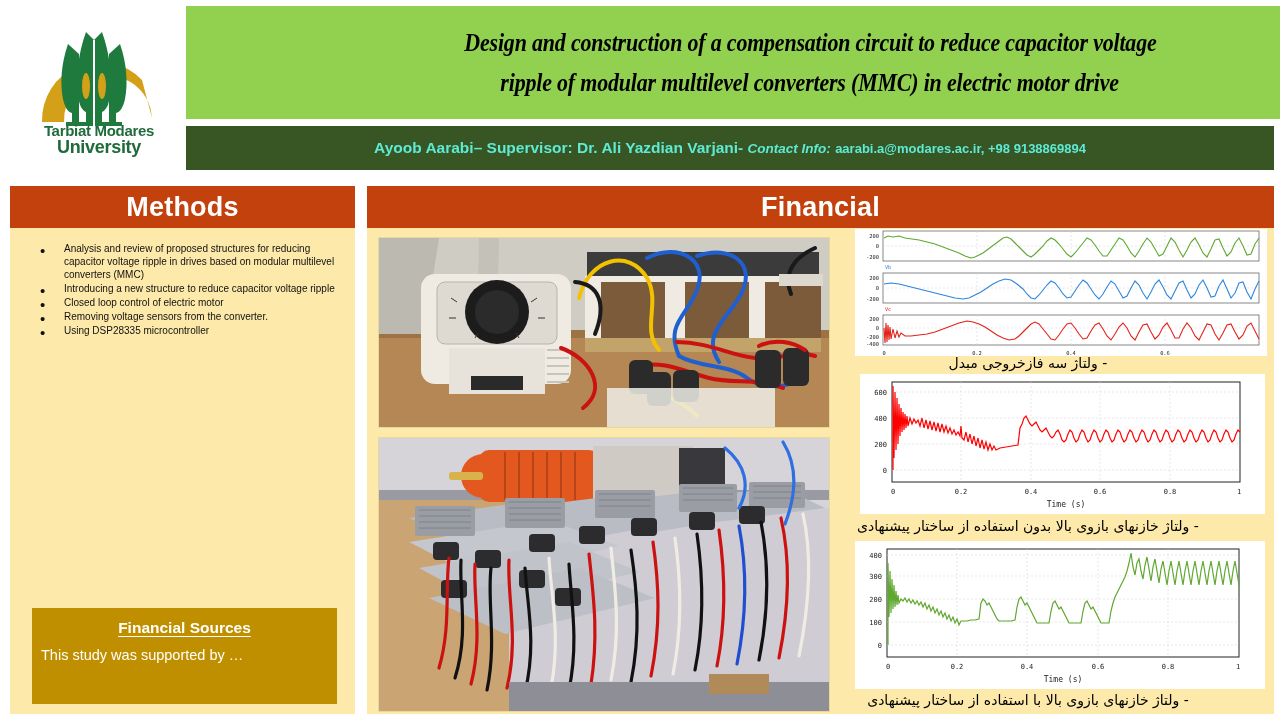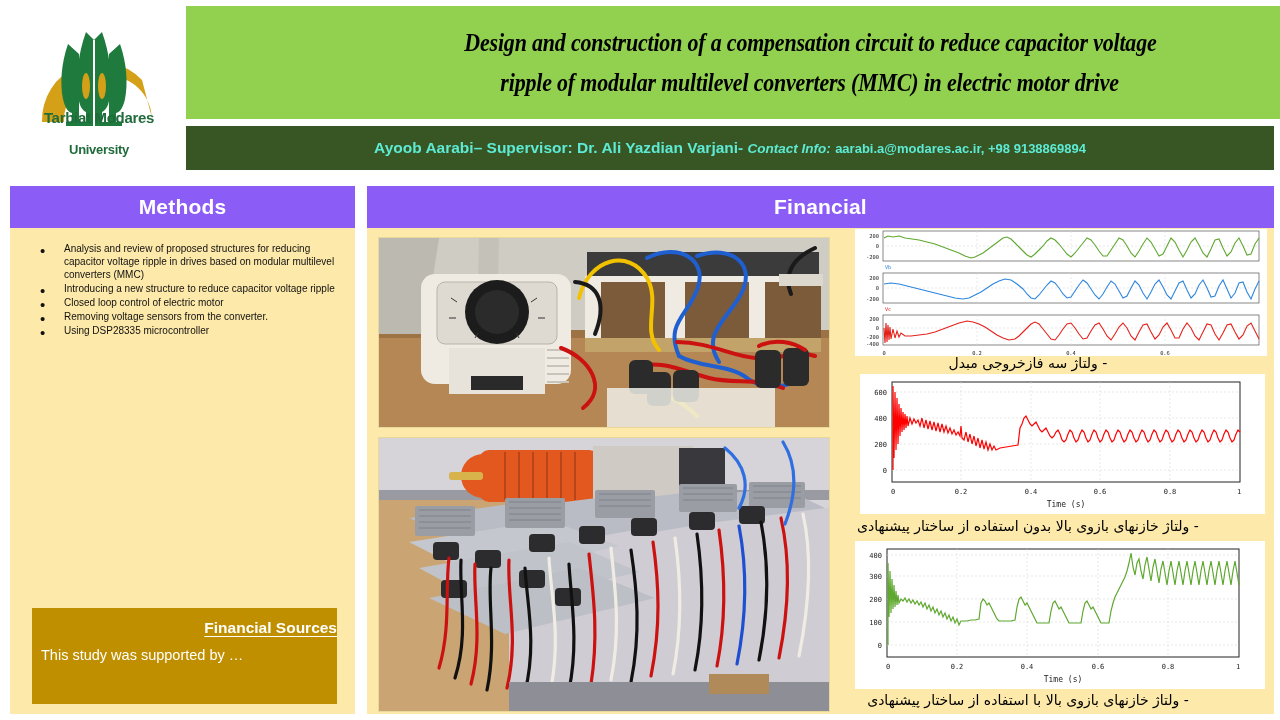--- a/index.html
+++ b/index.html
@@ -16,21 +16,21 @@
   .logo-box {
     position: absolute; left: 0; top: 0; width: 182px; height: 178px;
     background: #fff; display: flex; align-items: center; justify-content: center; padding-left: 16px;
   }
   .logo-wrap { width: 150px; height: 150px; position: relative; }
   .logo-text {
     position: absolute; bottom: 8px; left: 0; right: 0; text-align: center;
     font-weight: bold; color: #1F6B3B; line-height: 1.0;
   }
   .logo-text .l1 { font-size: 15px; letter-spacing: -0.3px; display:block;}
-  .logo-text .l2 { font-size: 13px; letter-spacing: -0.3px; display:block;margin-top:18px;}
+  .logo-text .l2 { font-size: 18px; letter-spacing: -0.3px; display:block;}
 
   .title-bar {
     position: absolute; left: 186px; top: 6px; width: 1248px; height: 113px;
     background: #92D050;
     display: flex; flex-direction: column; align-items: center; justify-content: center;
     padding: 4px 14px;
   }
   .title-bar .tline {
     font-family: "Liberation Serif", serif;
     font-style: italic; font-weight: bold;
@@ -42,22 +42,22 @@
     position: absolute; left: 186px; top: 126px; width: 1088px; height: 44px;
     background: #375623; display: flex; align-items: center; justify-content: center;
   }
   .author-bar .atxt { color: #5eead4; font-size: 15.5px; font-weight: bold; white-space: nowrap; }
   .author-bar .ci { font-style: italic; font-size: 13.5px; }
   .author-bar .cv { font-weight: bold; font-size: 13px; font-style: normal;}
 
   
   .panel { position: absolute; background: #FDE9A9; }
   .panel-head {
-    background: #8b5cf6; color: #fff; text-align: center;
-    font-size: 21px; font-weight: bold; letter-spacing: 0.2px;
+    background: #c2410c; color: #fff; text-align: center;
+    font-size: 27px; font-weight: bold; letter-spacing: 0.2px;
     display: flex; align-items: center; justify-content: center;
   }
   .methods-panel { left: 10px; top: 186px; width: 345px; height: 528px; }
   .methods-head { height: 42px; }
   .outcomes-panel { left: 367px; top: 186px; width: 907px; height: 528px; }
   .outcomes-head { height: 42px; }
 
   .methods-body { padding: 14px 8px 0 4px; }
   ul.bullets { list-style: none; }
   ul.bullets li {
@@ -66,21 +66,21 @@
   }
   ul.bullets li::before {
     content: "•"; position: absolute; left: 26px; top: -1px; font-size: 15px;
   }
 
   .finbox {
     position: absolute; left: 32px; top: 608px; width: 305px; height: 96px;
     background: #BF8F00; color: #fff; padding-top: 11px;
   }
   .fin-title {
-    text-align: right; font-size: 15.5px; font-weight: bold;
+    text-align: center; font-size: 15.5px; font-weight: bold;
     text-decoration: underline; text-underline-offset: 3px; margin-bottom: 10px;
   }
   .fin-text { font-size: 14.5px; padding-left: 9px; }
 
   
   .photo {
     position: absolute; background: #b9b9b9; overflow: hidden;
     border: 1px solid #e8d99a;
   }
   .photo1 { left: 378px; top: 237px; width: 452px; height: 191px; }

